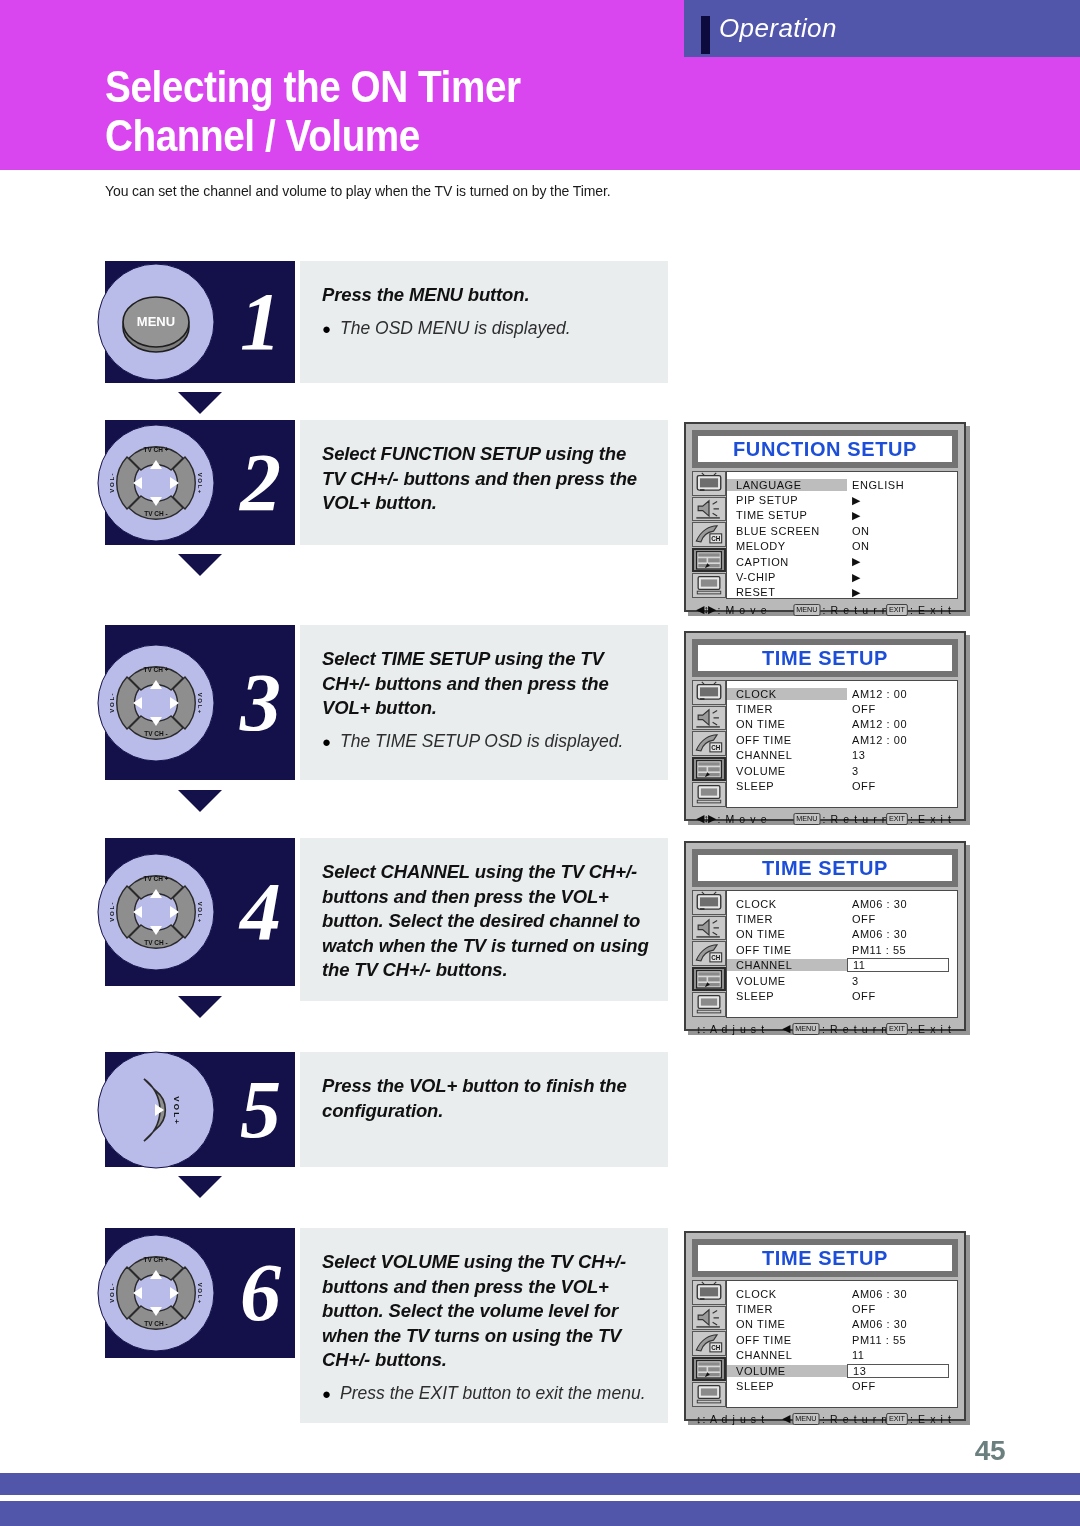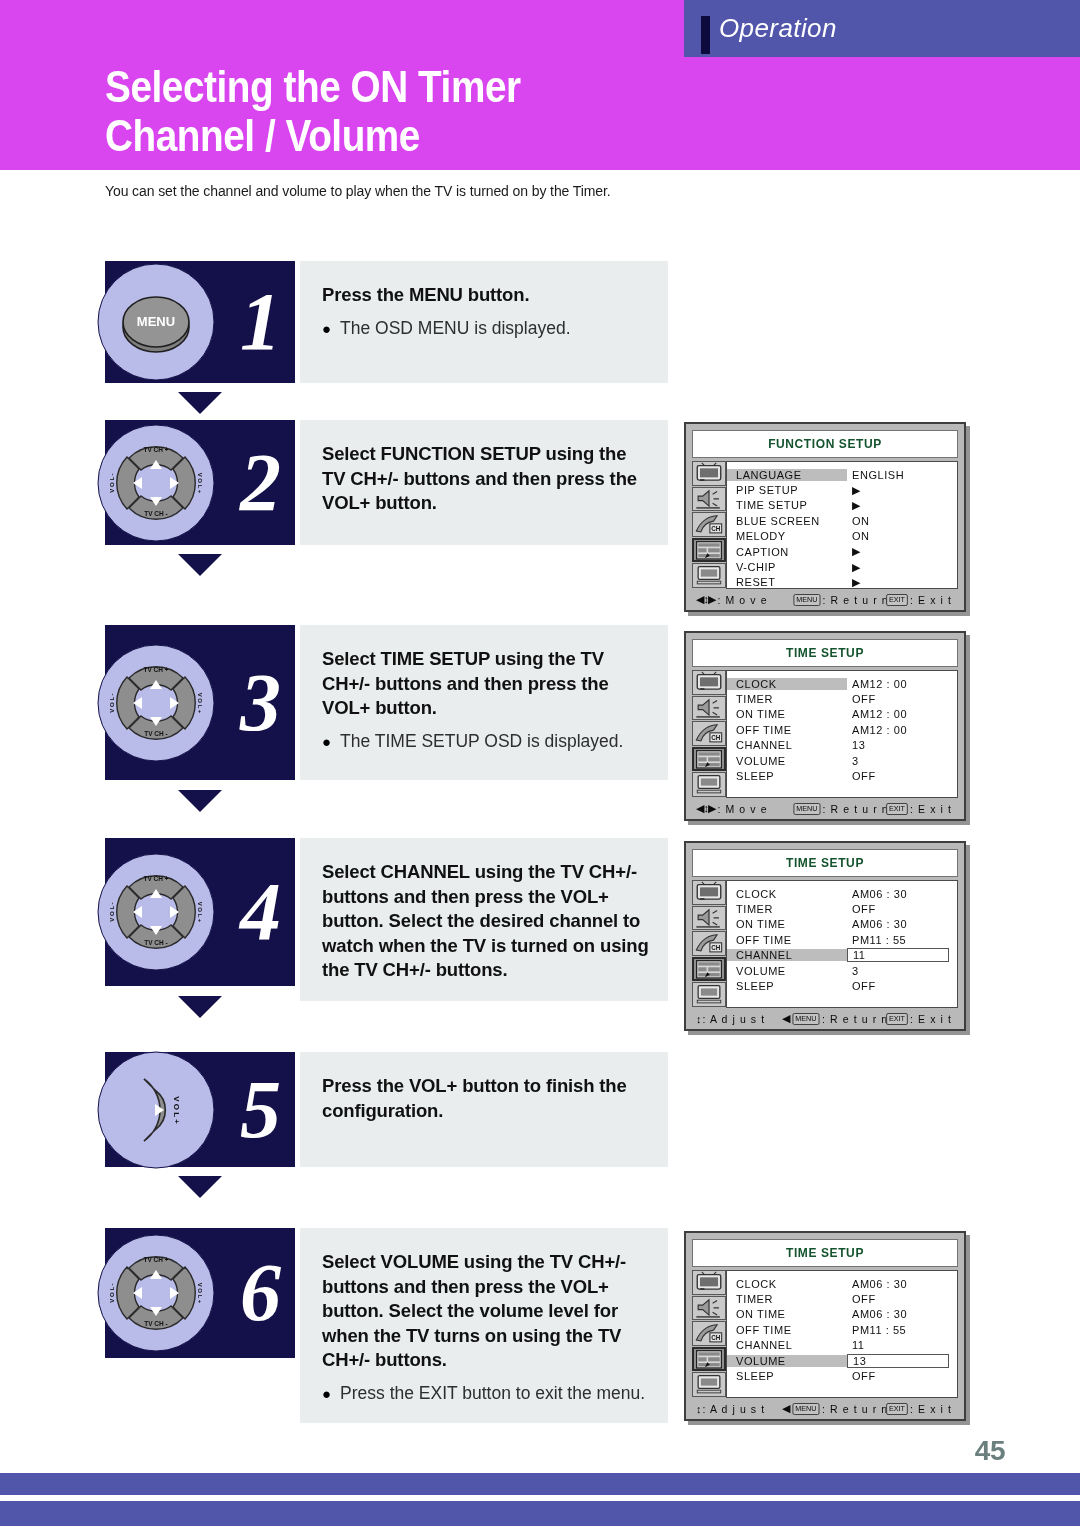--- a/index.html
+++ b/index.html
@@ -100,20 +100,21 @@
     color: #ffffff;
     line-height: 1;
   }
   .step-text {
     position: absolute;
     left: 195px; top: 0;
     width: 368px;
     background: #e9edee;
     box-sizing: border-box;
     padding: 22px 16px 18px 22px;
+    font-style: italic;
   }
   .step-head {
     font-weight: bold;
     font-size: 18.5px;
     color: #111111;
     line-height: 24.5px;
     letter-spacing: -0.15px;
   }
   .step-bullet {
     display: flex;
@@ -142,28 +143,28 @@
     position: absolute;
     background: #b9b9b9;
     border: 2px solid #3e3e3e;
     box-sizing: border-box;
     box-shadow: 4px 4px 0 rgba(60,60,60,0.55);
   }
   .osd-title {
     margin: 6px 6px 2px 6px;
     height: 26px;
     background: #ffffff;
-    border: 1px solid #737373;
+    border: 6px solid #737373;
     display: flex;
     align-items: center;
     justify-content: center;
     font-weight: bold;
-    font-size: 12px;
+    font-size: 20px;
     letter-spacing: 0.6px;
-    color: #14532d;
+    color: #1d4ed8;
   }
   .osd-body {
     margin: 3px 6px 0 6px;
     display: flex;
     height: 128px;
   }
   .osd-icons {
     width: 34px;
     flex: 0 0 34px;
     display: flex;

